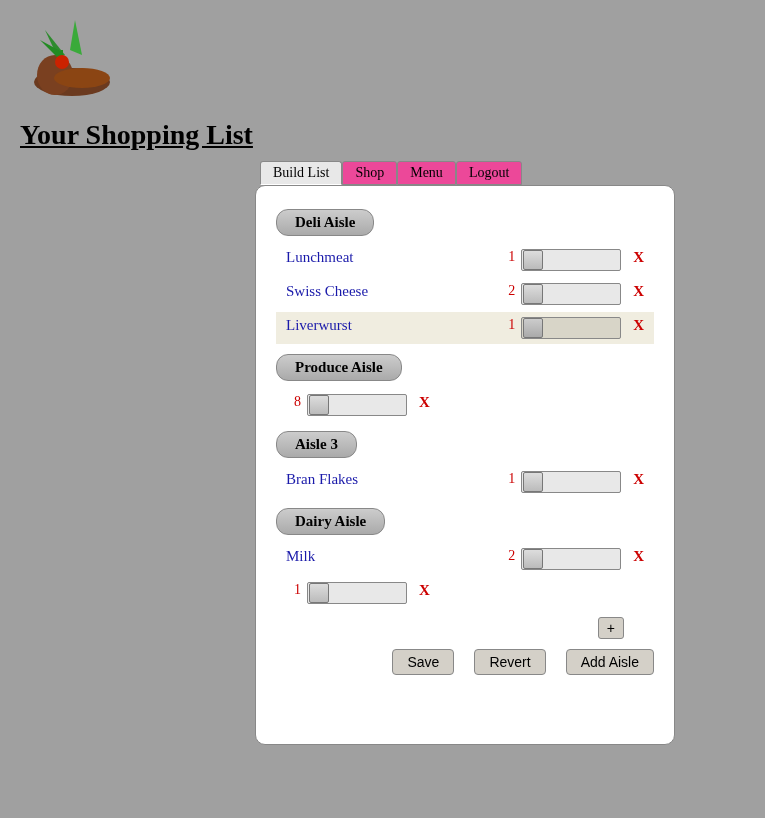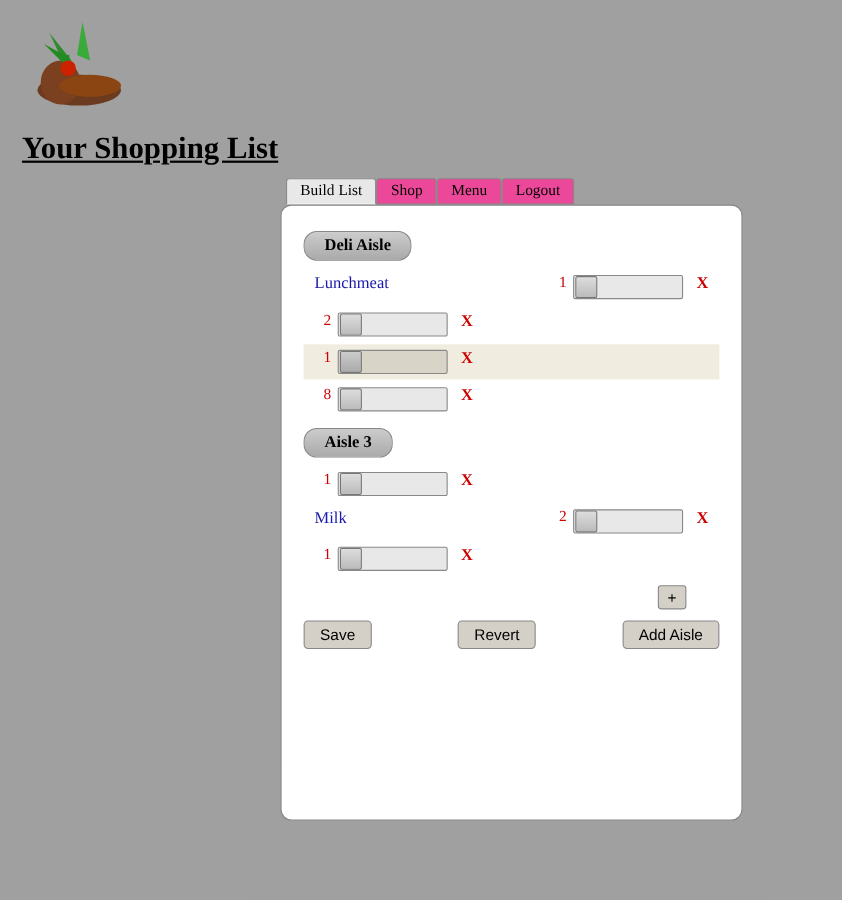--- a/index.html
+++ b/index.html
@@ -136,22 +136,22 @@
       border: 1px solid #888;
       padding: 2px 8px;
       font-size: 14px;
       cursor: pointer;
       border-radius: 3px;
     }
 
     .bottom-buttons {
       display: flex;
       flex-direction: row;
-      gap: 8px;
-      justify-content: space-between;
+      gap: 20px;
+      justify-content: flex-end;
       margin-top: 10px;
     }
 
     .bottom-btn {
       background: #d4d0c8;
       border: 1px solid #888;
       padding: 4px 14px;
       font-size: 14px;
       cursor: pointer;
       border-radius: 4px;
@@ -197,57 +197,62 @@
     <div class="aisle-header">Deli Aisle</div>
     <div class="item-row">
       <span class="item-name">Lunchmeat</span>
       <span class="item-qty">1</span>
       <div class="item-slider-container">
         <div class="item-slider-thumb"></div>
       </div>
       <span class="item-delete">X</span>
     </div>
     <div class="item-row">
+      <span class="item-name">Swiss Cheese</span>
       <span class="item-qty">2</span>
       <div class="item-slider-container">
         <div class="item-slider-thumb"></div>
       </div>
       <span class="item-delete">X</span>
     </div>
     <div class="item-row highlighted">
+      <span class="item-name">Liverwurst</span>
       <span class="item-qty">1</span>
       <div class="item-slider-container" style="background:#d8d5c8;">
         <div class="item-slider-thumb" style="background:linear-gradient(to bottom,#ccc,#aaa);"></div>
       </div>
       <span class="item-delete">X</span>
     </div>
   </div>
 
   <div>
+    <div class="aisle-header">Produce Aisle</div>
     <div class="item-row">
       <span class="item-qty">8</span>
       <div class="item-slider-container">
         <div class="item-slider-thumb"></div>
       </div>
       <span class="item-delete">X</span>
     </div>
   </div>
 
   <div>
     <div class="aisle-header">Aisle 3</div>
     <div class="item-row">
-      <span class="item-qty">1</span>
-      <div class="item-slider-container">
-        <div class="item-slider-thumb"></div>
-      </div>
-      <span class="item-delete">X</span>
-    </div>
-  </div>
-
-  <div>
+      <span class="item-name">Bran Flakes</span>
+      <span class="item-qty">1</span>
+      <div class="item-slider-container">
+        <div class="item-slider-thumb"></div>
+      </div>
+      <span class="item-delete">X</span>
+    </div>
+  </div>
+
+  <div>
+    <div class="aisle-header">Dairy Aisle</div>
     <div class="item-row">
       <span class="item-name">Milk</span>
       <span class="item-qty">2</span>
       <div class="item-slider-container">
         <div class="item-slider-thumb"></div>
       </div>
       <span class="item-delete">X</span>
     </div>
   </div>
 

